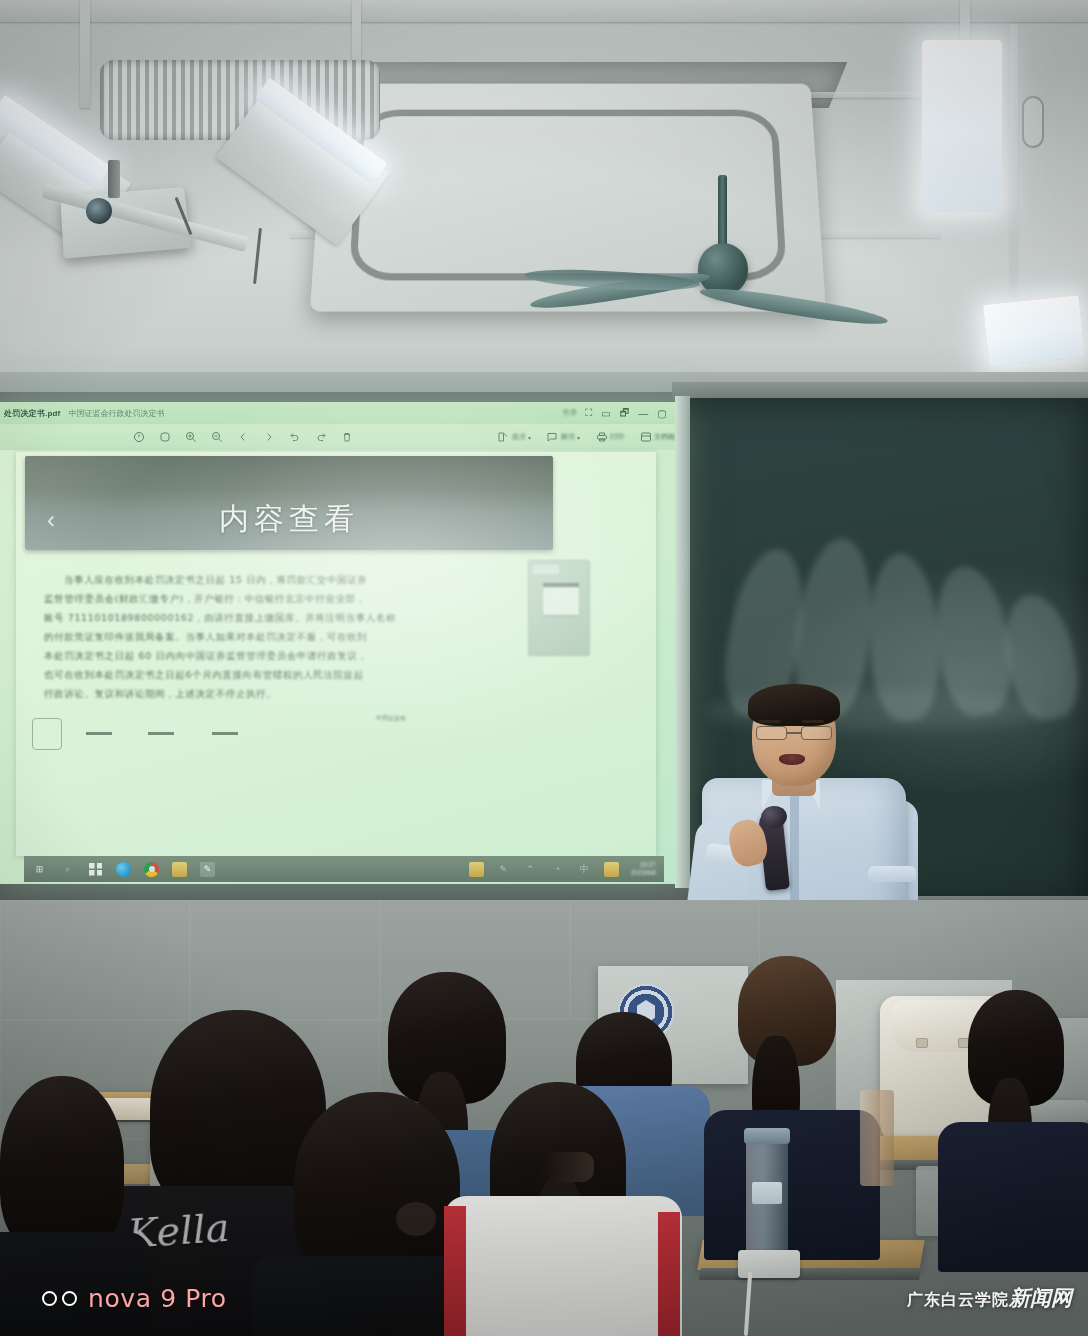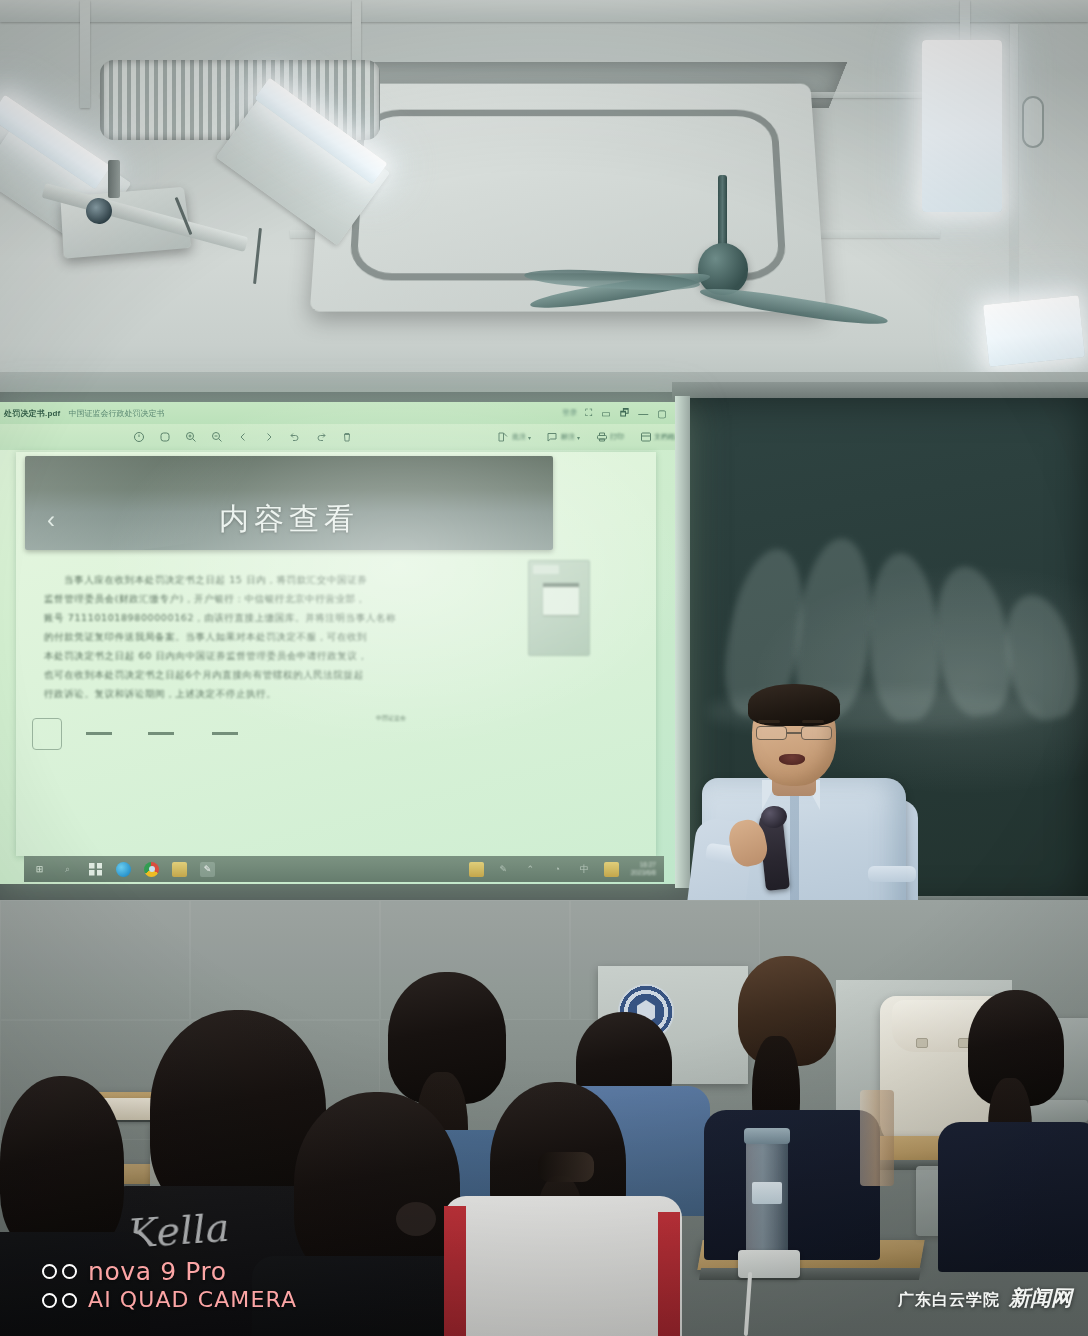--- a/index.html
+++ b/index.html
@@ -533,21 +533,21 @@
   .wm-dots { display: flex; gap: 5px; }
   .wm-dot {
     width: 15px; height: 15px; border-radius: 50%;
     border: 2.2px solid #ffffff; box-sizing: border-box;
   }
   .wm-model { font-size: 25px; letter-spacing: .6px; font-family: "DejaVu Sans", sans-serif; }
   .wm-sub { font-size: 22px; letter-spacing: 1.1px; font-family: "DejaVu Sans", sans-serif; }
 
   .wm-right {
     position: absolute; right: 16px; bottom: 24px; z-index: 80;
-    display: flex; align-items: baseline; gap: 9px;
+    display: flex; align-items: baseline; 
     color: #f2f4f2; text-shadow: 0 1px 4px rgba(0,0,0,.6);
   }
   .wm-school { font-size: 16px; letter-spacing: 1px; font-weight: 700; font-family:"DejaVu Sans", sans-serif;}
   .wm-news { font-size: 21px; font-style: italic; font-weight: 700; font-family: "DejaVu Serif", serif; }
 </style>
 </head>
 <body>
 
 <div id="photo">
 
@@ -900,27 +900,20 @@
   <div class="grade"></div>
 
   <div class="wm-left">
     <div class="wm-row">
       <span class="wm-dots">
         <span class="wm-dot"></span>
           <span class="wm-dot"></span>
       </span>
       <span class="wm-model">nova 9 Pro</span>
     </div>
-    <div class="wm-row">
-      <span class="wm-dots">
-        <span class="wm-dot"></span>
-          <span class="wm-dot"></span>
-      </span>
-      <span class="wm-sub">AI QUAD CAMERA</span>
-    </div>
   </div>
 
   <div class="wm-right">
     <span class="wm-school">广东白云学院</span>
     <span class="wm-news">新闻网</span>
   </div>
 
 </div>
 
 </body></html>

